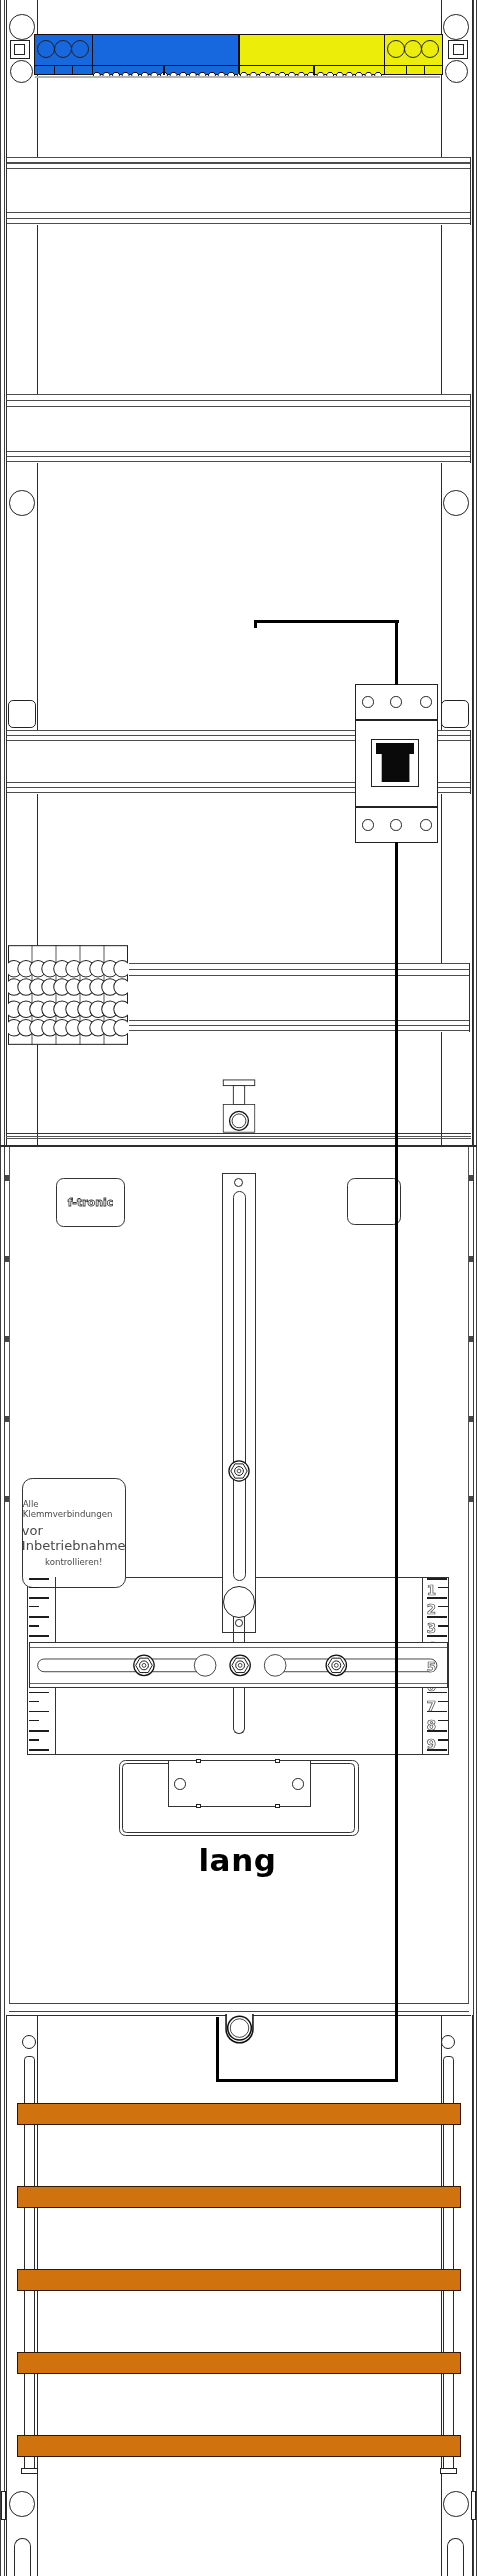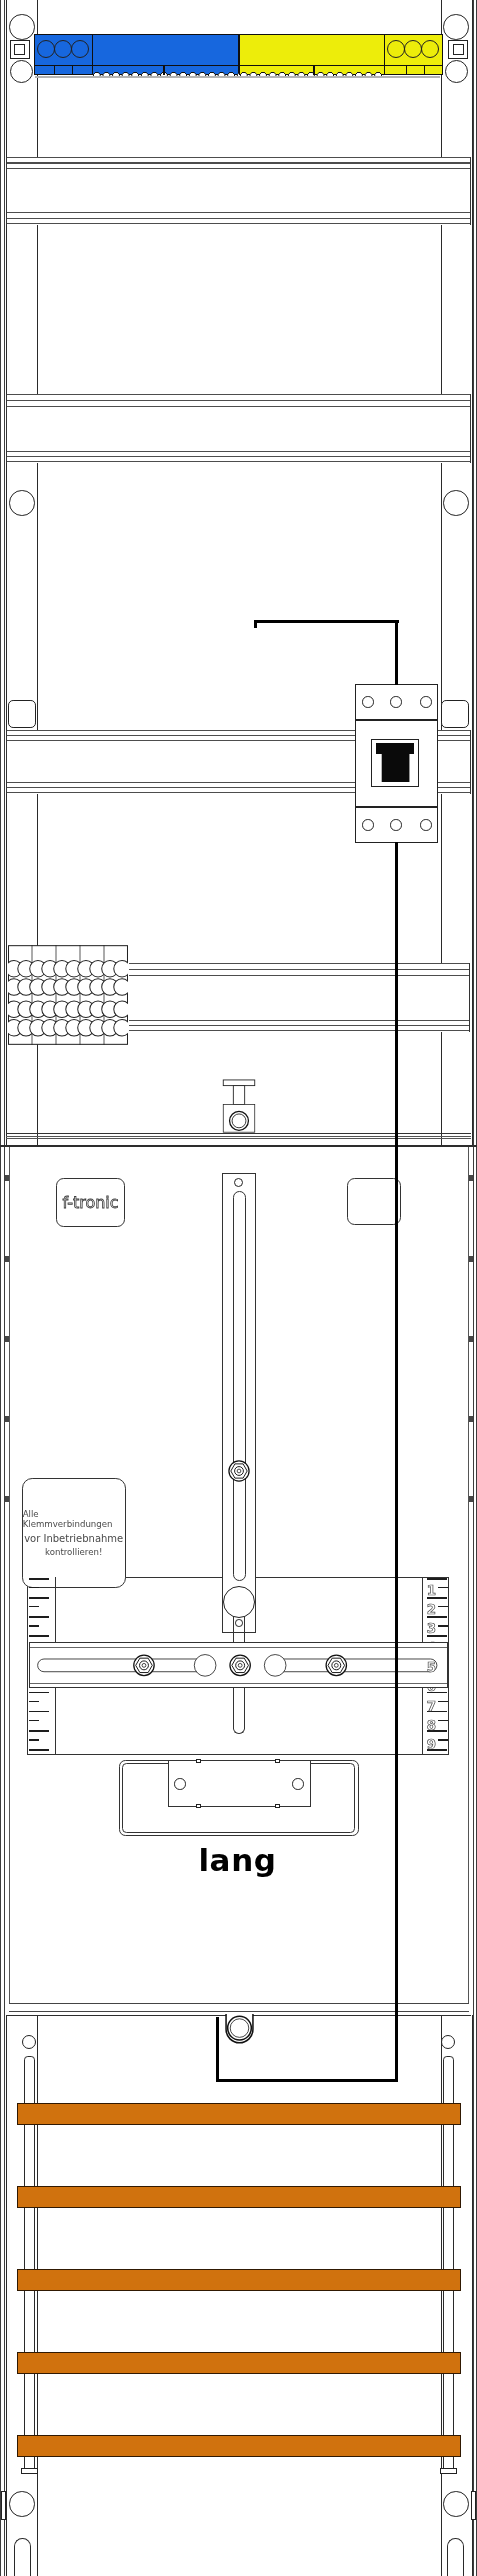--- a/index.html
+++ b/index.html
@@ -183,21 +183,21 @@
   <div class="clip" style="left:5.1px;top:1336px"></div>
   <div class="clip" style="left:5.1px;top:1416px"></div>
   <div class="clip" style="left:5.1px;top:1496px"></div>
   <div class="clip" style="left:469px;top:1175px"></div>
   <div class="clip" style="left:469px;top:1256px"></div>
   <div class="clip" style="left:469px;top:1336px"></div>
   <div class="clip" style="left:469px;top:1416px"></div>
   <div class="clip" style="left:469px;top:1496px"></div>
 
   <div class="rrbox" style="left:56px;top:1178px;width:69px;height:49px;z-index:8;display:flex;align-items:center;justify-content:center">
-    <span class="outline-txt" style="font-size:16px;font-weight:normal">f-tronic</span>
+    <span class="outline-txt" style="font-size:11px;font-weight:bold">f-tronic</span>
   </div>
 
   <div class="rrbox" style="left:347px;top:1178px;width:54px;height:47px;z-index:8"></div>
 
   <div class="abs" style="left:222px;top:1173px;width:34px;height:460px;background:#fff;border:0.8px solid #333;box-sizing:border-box;z-index:8"></div>
   <div class="circ" style="left:234px;top:1178px;width:9px;height:9px;z-index:9"></div>
   <div class="abs" style="left:233px;top:1191px;width:12.7px;height:390px;border:0.8px solid #333;border-radius:6.4px;box-sizing:border-box;z-index:9"></div>
   <svg class="abs" style="left:222px;top:1454px;z-index:10" width="34" height="34" viewBox="0 0 54 54">
     <defs>
       <g id="nut">
@@ -207,21 +207,21 @@
         <circle r="3" fill="none" stroke="#111" stroke-width="1.2"></circle>
       </g>
     </defs>
     <use href="#nut" x="27" y="27"></use>
   </svg>
   <div class="circ" style="left:223px;top:1586px;width:32px;height:32px;z-index:9"></div>
   <div class="circ" style="left:235px;top:1619px;width:7.6px;height:7.6px;z-index:9"></div>
 
   <div class="rrbox" style="left:21.7px;top:1478px;width:104px;height:110px;border-radius:10.2px;z-index:8;display:flex;flex-direction:column;align-items:center;justify-content:center;gap:3.8px">
     <span style="font-size:8.6px;color:#4a4a4a">Alle Klemmverbindungen</span>
-    <span style="font-size:10px;color:#4a4a4a">vor Inbetriebnahme</span>
+    <span style="font-size:13px;color:#4a4a4a">vor Inbetriebnahme</span>
     <span style="font-size:8.6px;color:#4a4a4a">kontrollieren!</span>
   </div>
 
   <div class="abs" style="left:27px;top:1577px;width:422px;height:178px;background:#fff;border:0.8px solid #333;box-sizing:border-box;z-index:7"></div>
   <div class="hl" style="left:55px;top:1577px;width:0.8px;height:178px;background:#333;z-index:8"></div>
   <div class="hl" style="left:422px;top:1577px;width:0.8px;height:178px;background:#333;z-index:8"></div>
 
   <div class="ticks" style="left:29px;top:1578px;width:20.4px;height:173px;z-index:9"></div>
   <div class="ticks" style="left:29px;top:1587px;width:9.6px;height:164px;z-index:9"></div>
   <div class="ticks" style="left:427px;top:1578px;width:20.4px;height:173px;z-index:9"></div>

